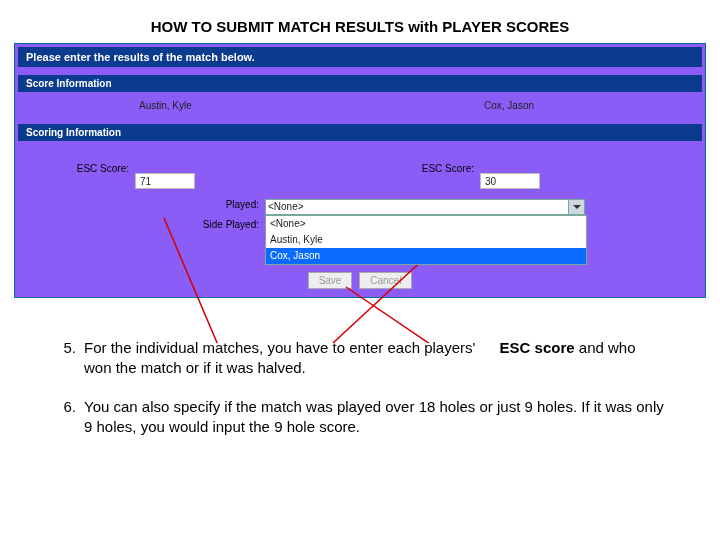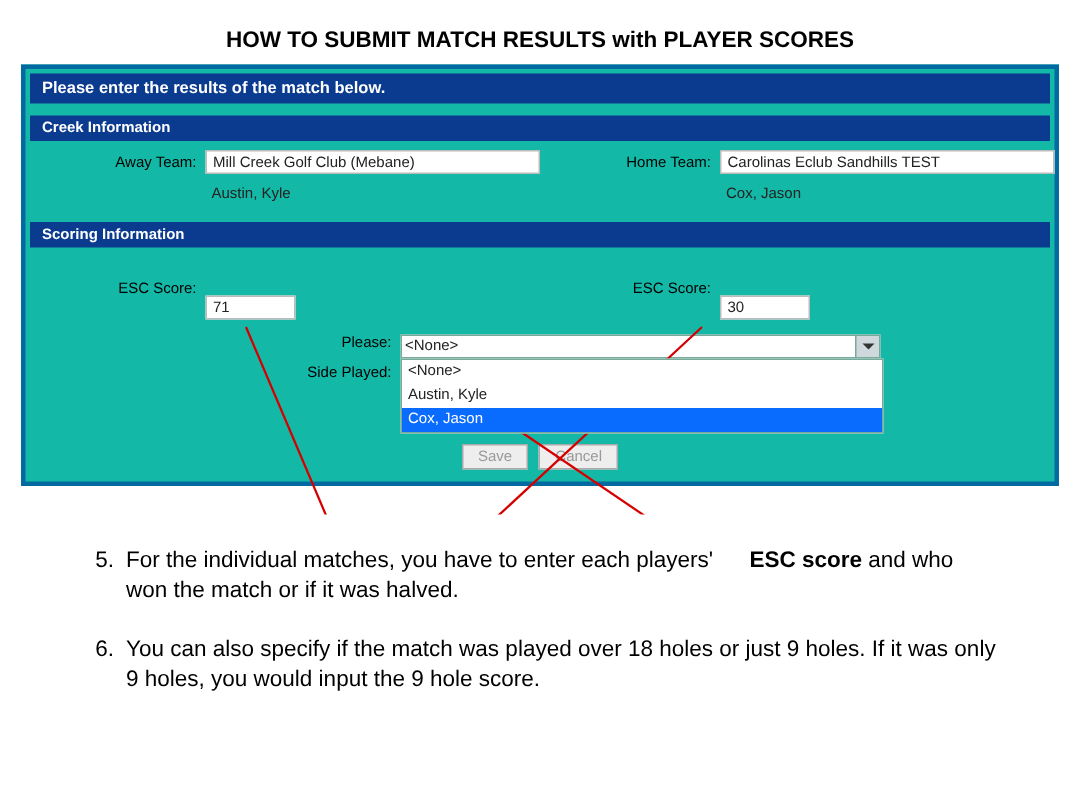--- a/index.html
+++ b/index.html
@@ -1,19 +1,19 @@
 <!DOCTYPE html>
 <html><head>
 <meta charset="utf-8">
 <style>
   * { box-sizing: border-box; margin: 0; padding: 0; }
   body { font-family: Arial, sans-serif; background: #fff; width: 720px; height: 540px; position: relative; }
   .page-title { font-weight: bold; font-size: 15px; text-align: center; padding: 18px 0 8px; }
   .panel-wrap { position: relative; margin: 0 14px; }
-  .panel { border: 3px solid #0369a1; background: #14b8a6; font-size: 10px; color: #222; }
+  .panel { border: 1px solid #0369a1; background: #8b5cf6; font-size: 10px; color: #222; }
   .instr-bar { background: #0a3b8f; color: #fff; font-weight: bold; font-size: 11px; padding: 4px 8px; margin: 3px; }
   .sect-bar { background: #0a3b8f; color: #fff; font-weight: bold; font-size: 10px; padding: 3px 8px; margin: 8px 3px 2px; }
   .row { display: flex; padding: 4px 0 2px; }
   .half { width: 50%; display: flex; align-items: center; }
   .lbl { width: 120px; text-align: right; padding-right: 6px; color: #000; }
   .val { flex: 1; border: 1px solid #bbb; background: #fff; padding: 1px 4px; height: 16px; line-height: 14px; }
   .val.plain { border: none; background: transparent; }
   .val.short { max-width: 60px; margin-top: 26px; }
   .center-row { display: flex; padding: 2px 0; }
   .c-lbl { text-align: right; padding-right: 6px; color: #000; width: 250px; }
@@ -34,31 +34,21 @@
 </style>
 </head>
 <body>
 
 <div class="page-title">HOW TO SUBMIT MATCH RESULTS with PLAYER SCORES</div>
 
 <div class="panel-wrap">
   <div class="panel">
     <div class="instr-bar">Please enter the results of the match below.</div>
 
-    <div class="sect-bar">Creek Information</div>
-    <div class="row">
-      <div class="half">
-        <div class="lbl">Away Team:</div>
-        <div class="val">Mill Creek Golf Club (Mebane)</div>
-      </div>
-      <div class="half">
-        <div class="lbl">Home Team:</div>
-        <div class="val">Carolinas Eclub Sandhills TEST</div>
-      </div>
-    </div>
+    <div class="sect-bar">Score Information</div>
     <div class="row">
       <div class="half">
         <div class="lbl"></div>
         <div class="val plain">Austin, Kyle</div>
       </div>
       <div class="half">
         <div class="lbl"></div>
         <div class="val plain">Cox, Jason</div>
       </div>
     </div>
@@ -69,21 +59,21 @@
         <div class="lbl">ESC Score:</div>
         <div class="val short">71</div>
       </div>
       <div class="half">
         <div class="lbl">ESC Score:</div>
         <div class="val short">30</div>
       </div>
     </div>
 
     <div class="center-row" style="margin-top:6px;">
-      <div class="c-lbl">Please:</div>
+      <div class="c-lbl">Played:</div>
       <div class="c-field">
         <span>&lt;None&gt;</span>
         <div class="dd-btn"></div>
         <div class="dd-list">
           <div class="dd-item">&lt;None&gt;</div>
           <div class="dd-item">Austin, Kyle</div>
           <div class="dd-item sel">Cox, Jason</div>
         </div>
       </div>
     </div>

